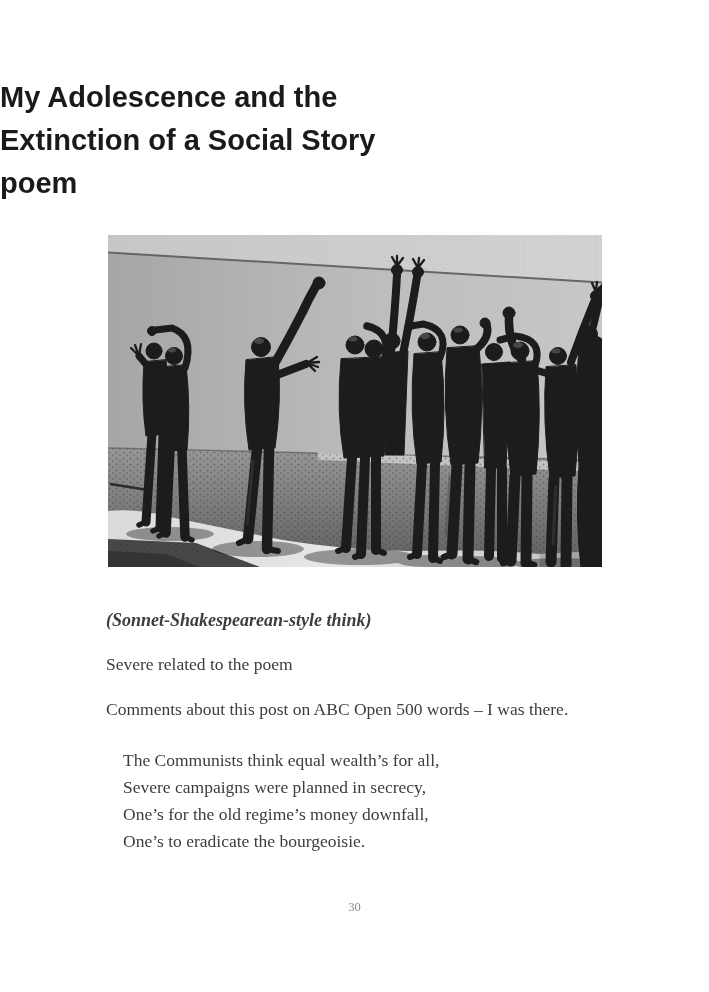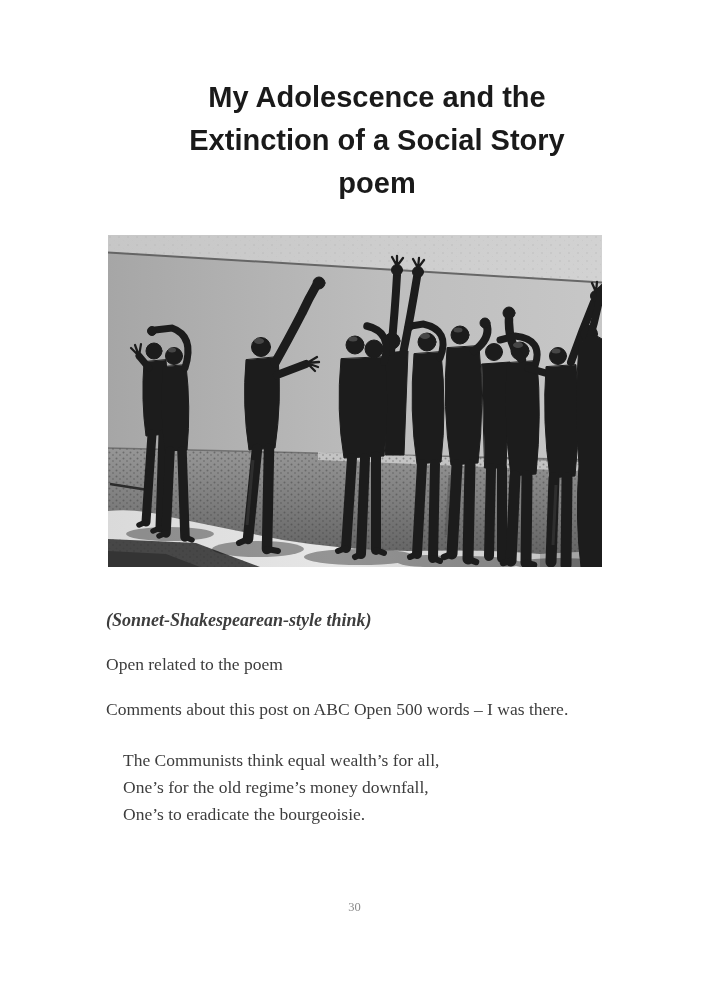--- a/index.html
+++ b/index.html
@@ -15,27 +15,25 @@
     position:relative;
     width:709px;height:992px;
     margin:0 auto;
     background:var(--page-background);
     font-family:"Liberation Serif","DejaVu Serif",serif;
     overflow:hidden;
   }
   .title{
     margin:0;
     padding-top:76px;
-    text-align:center;
     font-family:"Liberation Sans","DejaVu Sans",sans-serif;
     font-weight:700;
     font-size:29px;
     line-height:43px;
     color:var(--title-text);
-    padding-left:45px;
   }
   .title span{display:block;}
   .photo{
     margin:30px 0 0 108px;
     width:494px;height:332px;
     padding:0;
     line-height:0;
   }
   .photo svg{display:block;}
   .text-block{
@@ -246,24 +244,25 @@
         <ellipse cx="350" cy="95" rx="4.5" ry="2.5"></ellipse>
         <ellipse cx="410" cy="110" rx="5" ry="3"></ellipse>
         <ellipse cx="448" cy="116" rx="4.5" ry="2.5"></ellipse>
         <path d="M342,240 L338,300 M145,225 L139,290 M448,250 L445,310" stroke="#4a4a4a" stroke-width="3" opacity="0.6" fill="none"></path>
       </g>
     </svg>
   </figure>
 
   <section class="text-block">
     <p class="subtitle">(Sonnet-Shakespearean-style think)</p>
-    <p class="para">Open related to the poem</p>
+    <p class="para">Severe related to the poem</p>
     <p class="para justified">Comments about this post on ABC Open 500 words – I was there.</p>
     <p class="poem">
       <span>The Communists think equal wealth’s for all,</span>
+      <span>Severe campaigns were planned in secrecy,</span>
       <span>One’s for the old regime’s money downfall,</span>
       <span>One’s to eradicate the bourgeoisie.</span>
     </p>
   </section>
 
   <footer class="page-footer">
     <span>30</span>
   </footer>
 
 </main>

